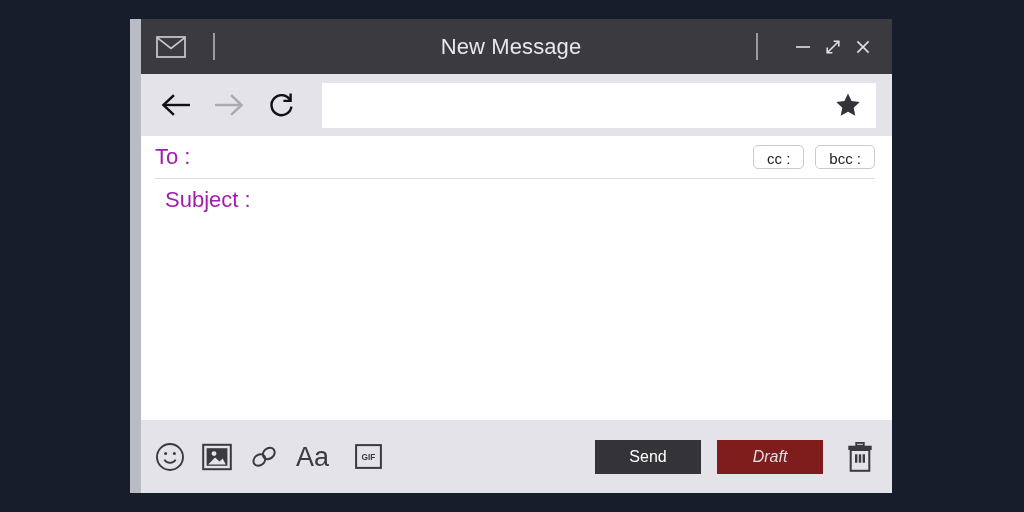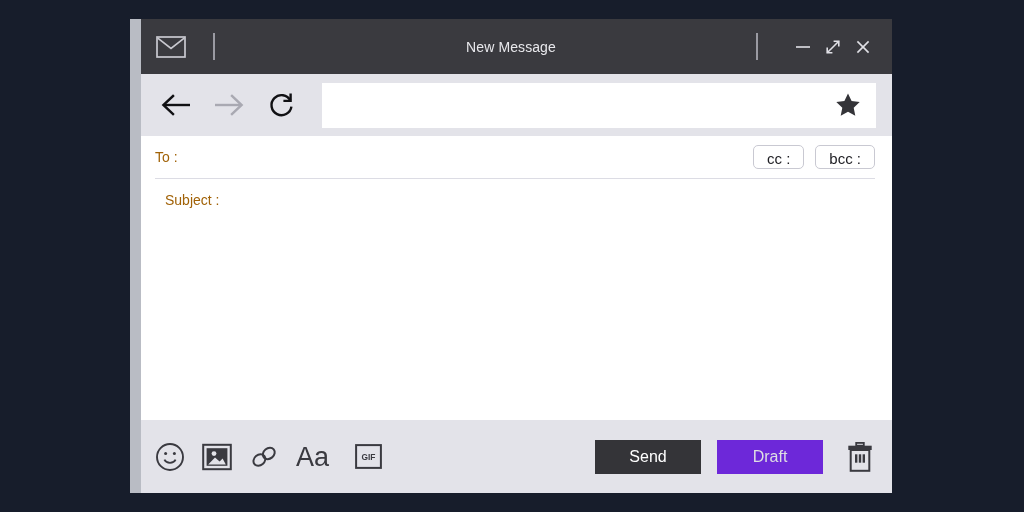--- a/index.html
+++ b/index.html
@@ -58,21 +58,21 @@
     height: 27px;
     background: #9a9aa2;
     margin-left: 27px;
     flex-shrink: 0;
   }
   #window-title {
     position: absolute;
     left: 0; right: 0;
     text-align: center;
     color: #e8e8ec;
-    font-size: 14px;
+    font-size: 22px;
     letter-spacing: 0.1px;
     pointer-events: none;
   }
   #titlebar-right {
     margin-left: auto;
     display: flex;
     align-items: center;
     padding-right: 14px;
     z-index: 2;
   }
@@ -133,22 +133,22 @@
   }
   #to-row {
     height: 42px;
     display: flex;
     align-items: center;
     padding-left: 14px;
     padding-right: 17px;
     position: relative;
   }
   .field-label {
-    font-size: 14px;
-    color: #a16207;
+    font-size: 22px;
+    color: #a21caf;
   }
   #recipient-buttons {
     margin-left: auto;
     display: flex;
     gap: 11px;
   }
   .chip {
     border: 1px solid #c9c9d2;
     border-radius: 5px;
     background: #ffffff;
@@ -212,22 +212,23 @@
     font-size: 16px;
     height: 34px;
     width: 106px;
     cursor: pointer;
   }
   #send-button {
     background: #343438;
     color: #ffffff;
   }
   #draft-button {
-    background: #6d28d9;
+    background: #7f1d1d;
     color: #dedee3;
+    font-style: italic;
   }
   #delete-button {
     width: 30px;
     height: 34px;
     display: flex;
     align-items: center;
     justify-content: center;
     margin-left: 6px;
   }
 </style>

